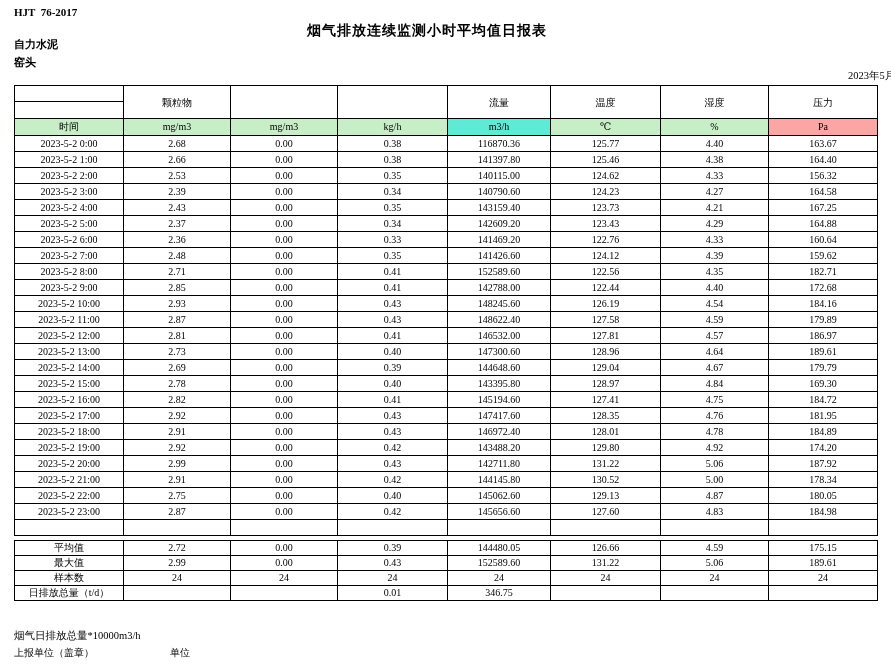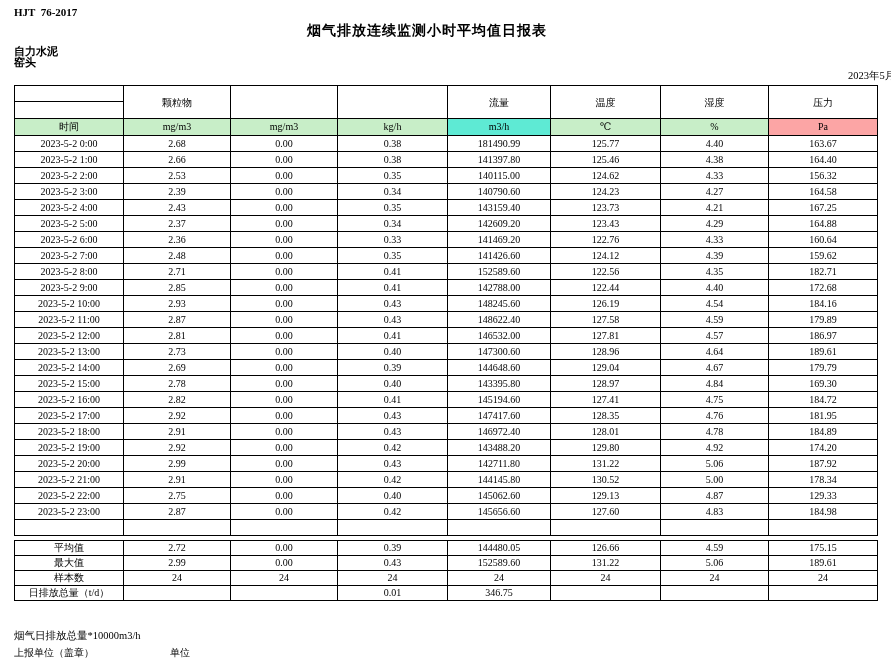--- a/index.html
+++ b/index.html
@@ -2,21 +2,21 @@
 <html><head>
 <meta charset="utf-8">
 <style>
   html,body{margin:0;padding:0;background:#fff;}
   .page{
     position:relative;width:891px;height:666px;background:#fff;
     font-family:"Liberation Serif","DejaVu Serif",serif;color:#000;overflow:hidden;padding-left:28px;
   }
   .doc-code{position:absolute;left:14px;top:6px;font-size:11px;font-weight:bold;white-space:pre;}
   .title{position:absolute;left:0;top:22px;width:784px;text-align:center;font-size:14px;font-weight:bold;letter-spacing:1px;margin-left:35px;}
-  .company{position:absolute;left:14px;top:44px;font-size:11px;font-weight:bold;}
+  .company{position:absolute;left:14px;top:37px;font-size:11px;font-weight:bold;}
   .site{position:absolute;left:14px;top:55px;font-size:11px;font-weight:bold;}
   .date{position:absolute;right:8px;top:69px;font-size:10.5px;}
   table{border-collapse:collapse;table-layout:fixed;font-size:10px;}
   td{border:1px solid #000;text-align:center;vertical-align:middle;padding:0;
      height:15px;line-height:15px;white-space:nowrap;overflow:hidden;}
   #main-table{position:absolute;left:14px;top:85px;width:863px;}
   #summary-table{position:absolute;left:14px;top:540px;width:863px;}
   tr.gh1 td{height:15px;}
   tr.gh2 td{height:16px;}
   tr.unit-row td{height:16px;line-height:16px;}
@@ -72,21 +72,21 @@
         <td style="background: rgb(200, 238, 200);">%</td>
         <td style="background: #fca5a5;">Pa</td>
       </tr>
     </thead>
     <tbody id="hour-rows">
         <tr>
           <td>2023-5-2 0:00</td>
           <td>2.68</td>
           <td>0.00</td>
           <td>0.38</td>
-          <td>181490.99</td>
+          <td>116870.36</td>
           <td>125.77</td>
           <td>4.40</td>
           <td>163.67</td>
         </tr>
         <tr>
           <td>2023-5-2 1:00</td>
           <td>2.66</td>
           <td>0.00</td>
           <td>0.38</td>
           <td>141397.80</td>
@@ -295,21 +295,21 @@
           <td>178.34</td>
         </tr>
         <tr>
           <td>2023-5-2 22:00</td>
           <td>2.75</td>
           <td>0.00</td>
           <td>0.40</td>
           <td>145062.60</td>
           <td>129.13</td>
           <td>4.87</td>
-          <td>129.33</td>
+          <td>180.05</td>
         </tr>
         <tr>
           <td>2023-5-2 23:00</td>
           <td>2.87</td>
           <td>0.00</td>
           <td>0.42</td>
           <td>145656.60</td>
           <td>127.60</td>
           <td>4.83</td>
           <td>184.98</td>

